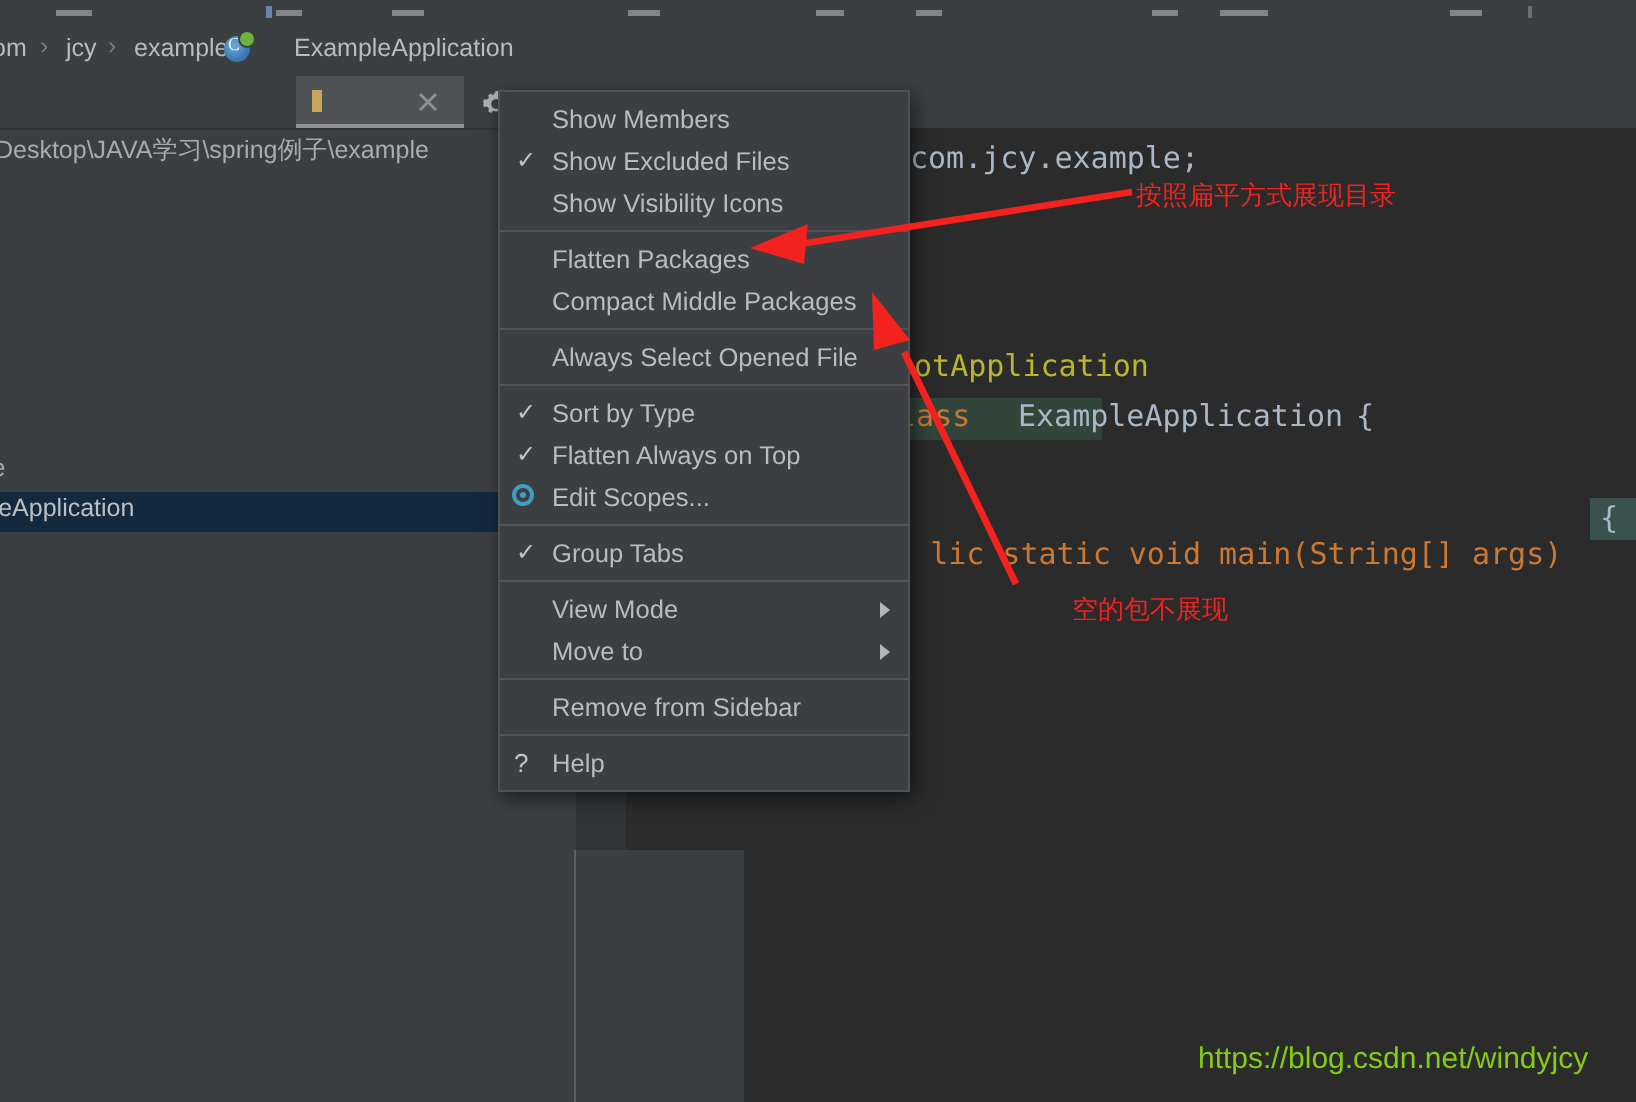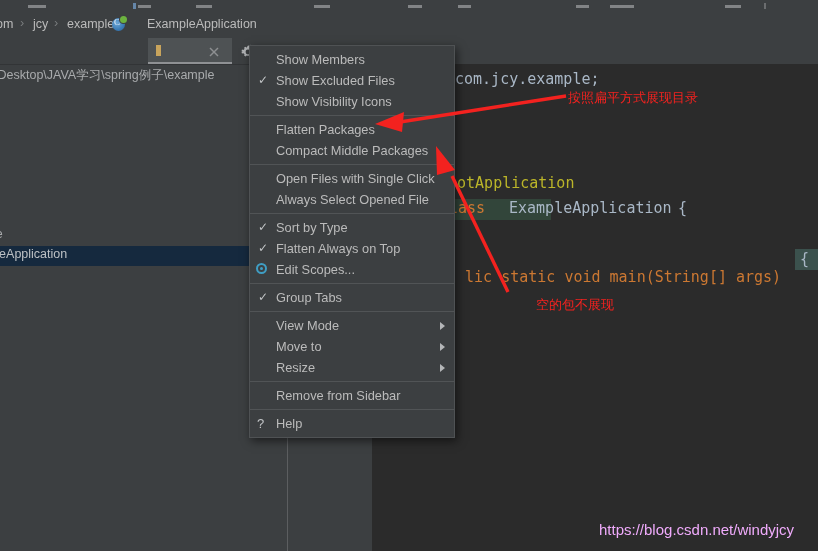--- a/index.html
+++ b/index.html
@@ -90,21 +90,21 @@
          border:2px solid #3f9ec4;box-sizing:border-box;background:#3c3f41;}
   .radio:after{content:"";position:absolute;left:2px;top:2px;width:3px;height:3px;border-radius:50%;
          background:#3f9ec4;}
   .msep{height:1px;background:#515456;margin:3px 0;}
   .mpad{height:3px;}
 
   
   #overlay{left:0;top:0;width:818px;height:551px;pointer-events:none;}
   .cn{position:absolute;color:#f3221f;font-size:13px;font-family:"DejaVu Sans","Liberation Sans",sans-serif;
       white-space:nowrap;font-weight:500;}
-  #watermark{position:absolute;left:599px;top:521px;font-size:15px;color:#f0abfc;
+  #watermark{position:absolute;left:599px;top:521px;font-size:15px;color:#84cc16;
              font-family:"Liberation Sans",sans-serif;}
 </style>
 </head>
 <body>
 
 <div class="abs" id="menubar">
   <div class="mi" style="left:28px;width:18px;"></div>
   <div class="mi" style="left:138px;width:13px;"></div>
   <div class="mi" style="left:196px;width:16px;"></div>
   <div class="mi" style="left:314px;width:16px;"></div>
@@ -210,32 +210,30 @@
 
 <div class="abs" id="ctxmenu">
     <div class="mpad"></div>
     <div class="mrow"><span>Show Members</span></div>
     <div class="mrow"><span class="check">✓</span><span>Show Excluded Files</span></div>
     <div class="mrow"><span>Show Visibility Icons</span></div>
     <div class="msep"></div>
     <div class="mrow"><span>Flatten Packages</span></div>
     <div class="mrow"><span>Compact Middle Packages</span></div>
     <div class="msep"></div>
-    <div class="mrow"><span>Open Files with Single Click</span></div>
     <div class="mrow"><span>Always Select Opened File</span></div>
     <div class="msep"></div>
     <div class="mrow"><span class="check">✓</span><span>Sort by Type</span></div>
     <div class="mrow"><span class="check">✓</span><span>Flatten Always on Top</span></div>
     <div class="mrow"><span class="radio"></span><span>Edit Scopes...</span></div>
     <div class="msep"></div>
     <div class="mrow"><span class="check">✓</span><span>Group Tabs</span></div>
     <div class="msep"></div>
     <div class="mrow"><span>View Mode</span><span class="arrow"></span></div>
     <div class="mrow"><span>Move to</span><span class="arrow"></span></div>
-    <div class="mrow"><span>Resize</span><span class="arrow"></span></div>
     <div class="msep"></div>
     <div class="mrow"><span>Remove from Sidebar</span></div>
     <div class="msep"></div>
     <div class="mrow"><span class="qm">?</span><span>Help</span></div>
     <div class="mpad"></div>
   </div>
 
 <svg class="abs" id="overlay">
 
   <path d="M566,96 L400,122" stroke="#f3221f" stroke-width="3.4" fill="none"></path>

